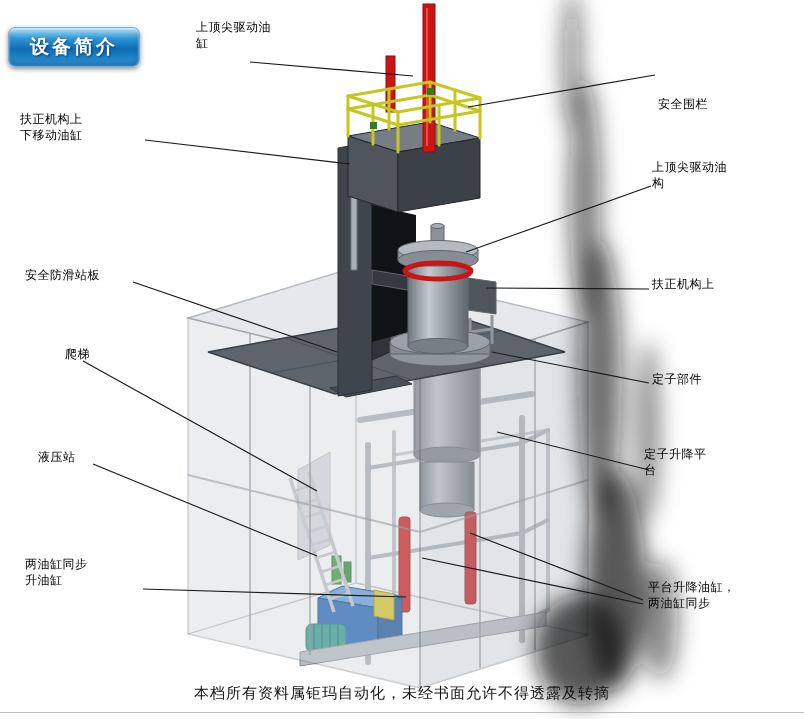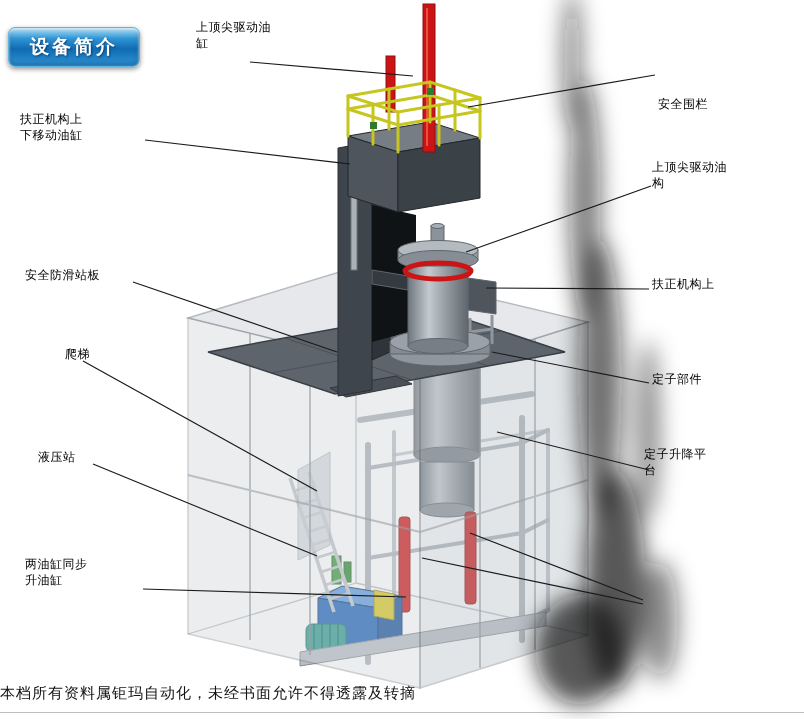--- a/index.html
+++ b/index.html
@@ -16,21 +16,21 @@
   #badge{
     position:absolute;left:8px;top:27px;width:130px;height:38px;
     display:flex;align-items:center;justify-content:center;
     background:linear-gradient(180deg,#aee0f5 0%,#2f94d4 28%,var(--badge_blue,#0f6cb2) 55%,#2f94d4 100%);
     border:1px solid #5fb3de;border-radius:7px;
     box-shadow:0 2px 5px rgba(0,0,0,.45), inset 0 1px 3px rgba(255,255,255,.75), inset 0 -2px 4px rgba(0,40,80,.45);
     color:#fff;font-weight:bold;font-size:19px;letter-spacing:3px;
     text-shadow:1px 1px 2px rgba(0,30,60,.6);
   }
   #footer{
-    position:absolute;left:0;right:0;top:684px;
+    position:absolute;left:0;right:0;top:684px;text-align:center;
     font-family:"Liberation Serif","DejaVu Serif",serif;
     font-size:15px;color:#111;letter-spacing:1px;
   }
   #bottom-rule{position:absolute;left:0;right:0;top:712px;border-top:1px solid #bdbdbd;}
   svg{position:absolute;left:0;top:0;}
   .red-fill{fill:var(--accent_red,#cc1414);stroke:#8c1010;stroke-width:1;}
   .rail{stroke:var(--railing_yellow,#c6c61e);stroke-width:3;fill:none;stroke-linecap:round;}
   .blue-top{fill:#5b9be0;}
   .blue-front{fill:var(--hydraulic_blue,#1c64b8);}
   .blue-side{fill:#14509a;}
@@ -239,16 +239,18 @@
 构</div>
   <div class="label" style="left:25px;top:268px;">安全防滑站板</div>
   <div class="label right" style="left:652px;top:277px;">扶正机构上</div>
   <div class="label" style="left:65px;top:347px;">爬梯</div>
   <div class="label right" style="left:652px;top:372px;">定子部件</div>
   <div class="label" style="left:38px;top:450px;">液压站</div>
   <div class="label right" style="left:644px;top:447px;">定子升降平
 台</div>
   <div class="label" style="left:25px;top:557px;">两油缸同步
 升油缸</div>
+  <div class="label right" style="left:648px;top:580px;">平台升降油缸，
+两油缸同步</div>
 
   <div id="footer">本档所有资料属钜玛自动化，未经书面允许不得透露及转摘</div>
   <div id="bottom-rule"></div>
 </div>
 
 </body></html>

